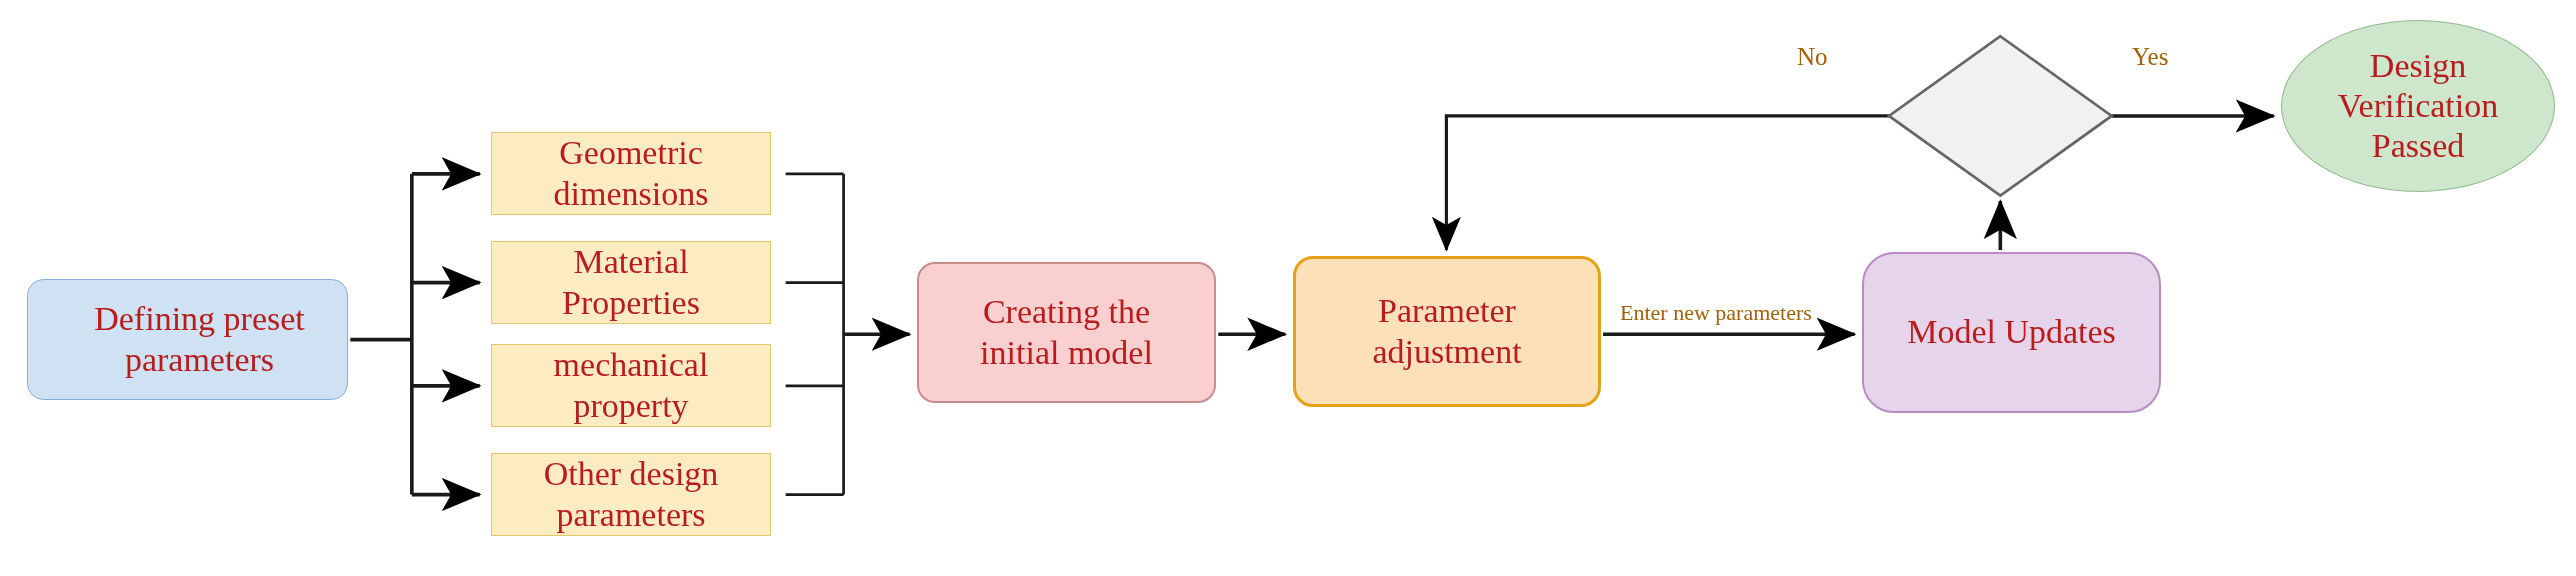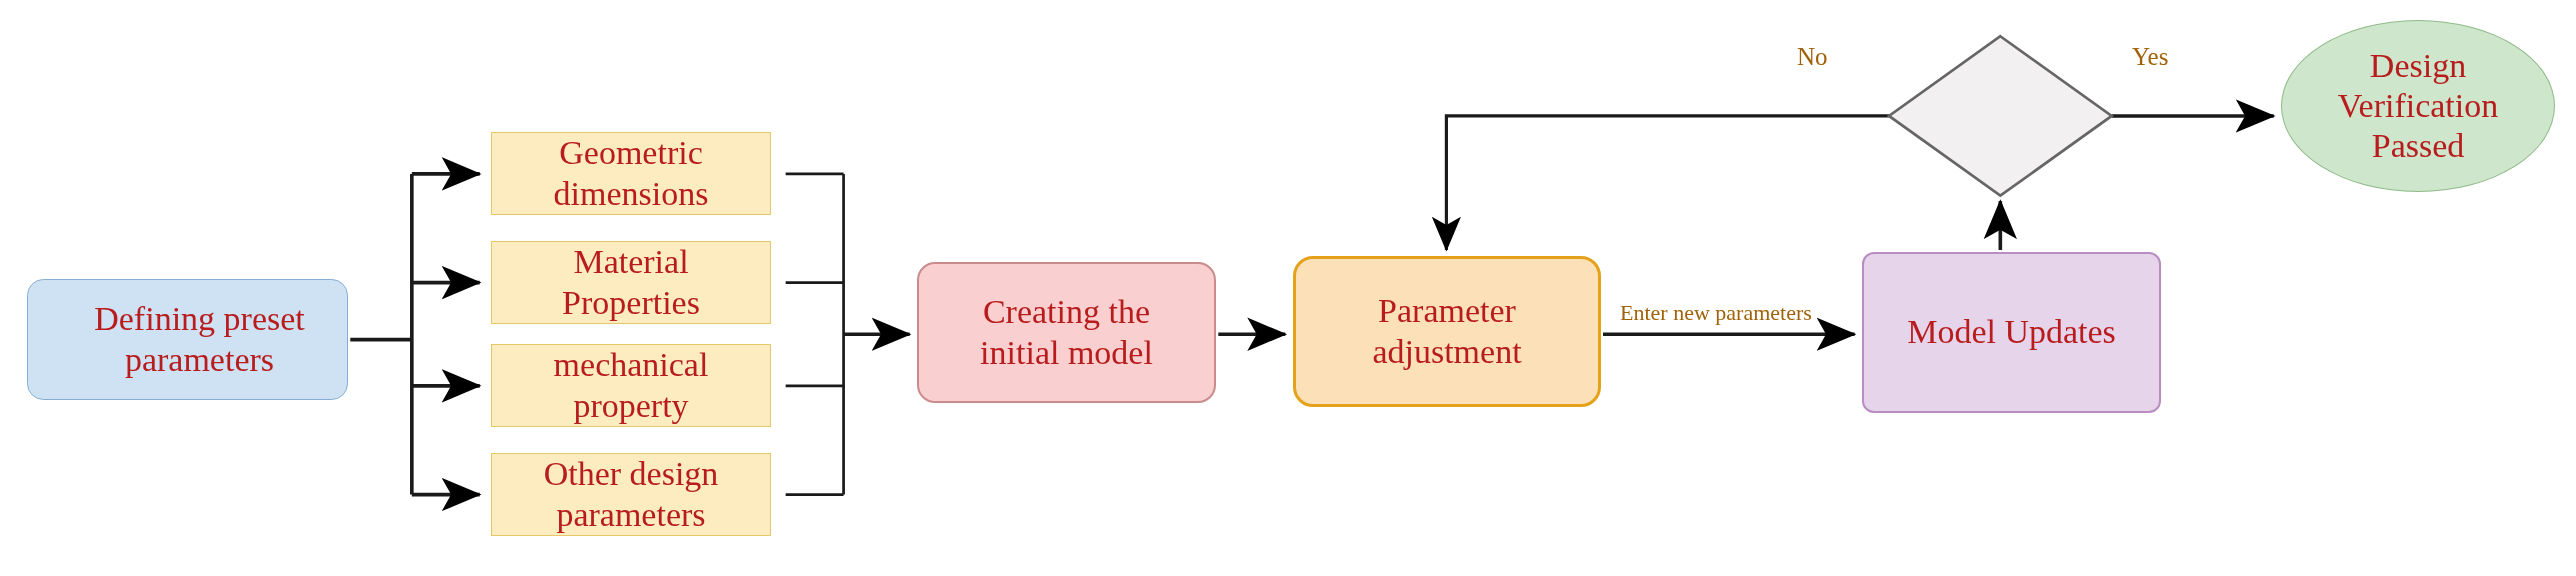--- a/index.html
+++ b/index.html
@@ -70,21 +70,21 @@
     background: #fce0b8;
     border: 3.6px solid #e3a21a;
     border-radius: 20px;
     font-size: 34px;
   }
   
   .n-purple {
     left: 1862px; top: 252px; width: 299px; height: 161px;
     background: #e6d4ea;
     border: 2.7px solid #b98cc4;
-    border-radius: 12px;
+    border-radius: 32px;
     font-size: 34px;
   }
   
   .n-diamond-label {
     left: 1889px; top: 36px; width: 223px; height: 159px;
     font-size: 31px;
     background: transparent;
     border: none;
   }
   

